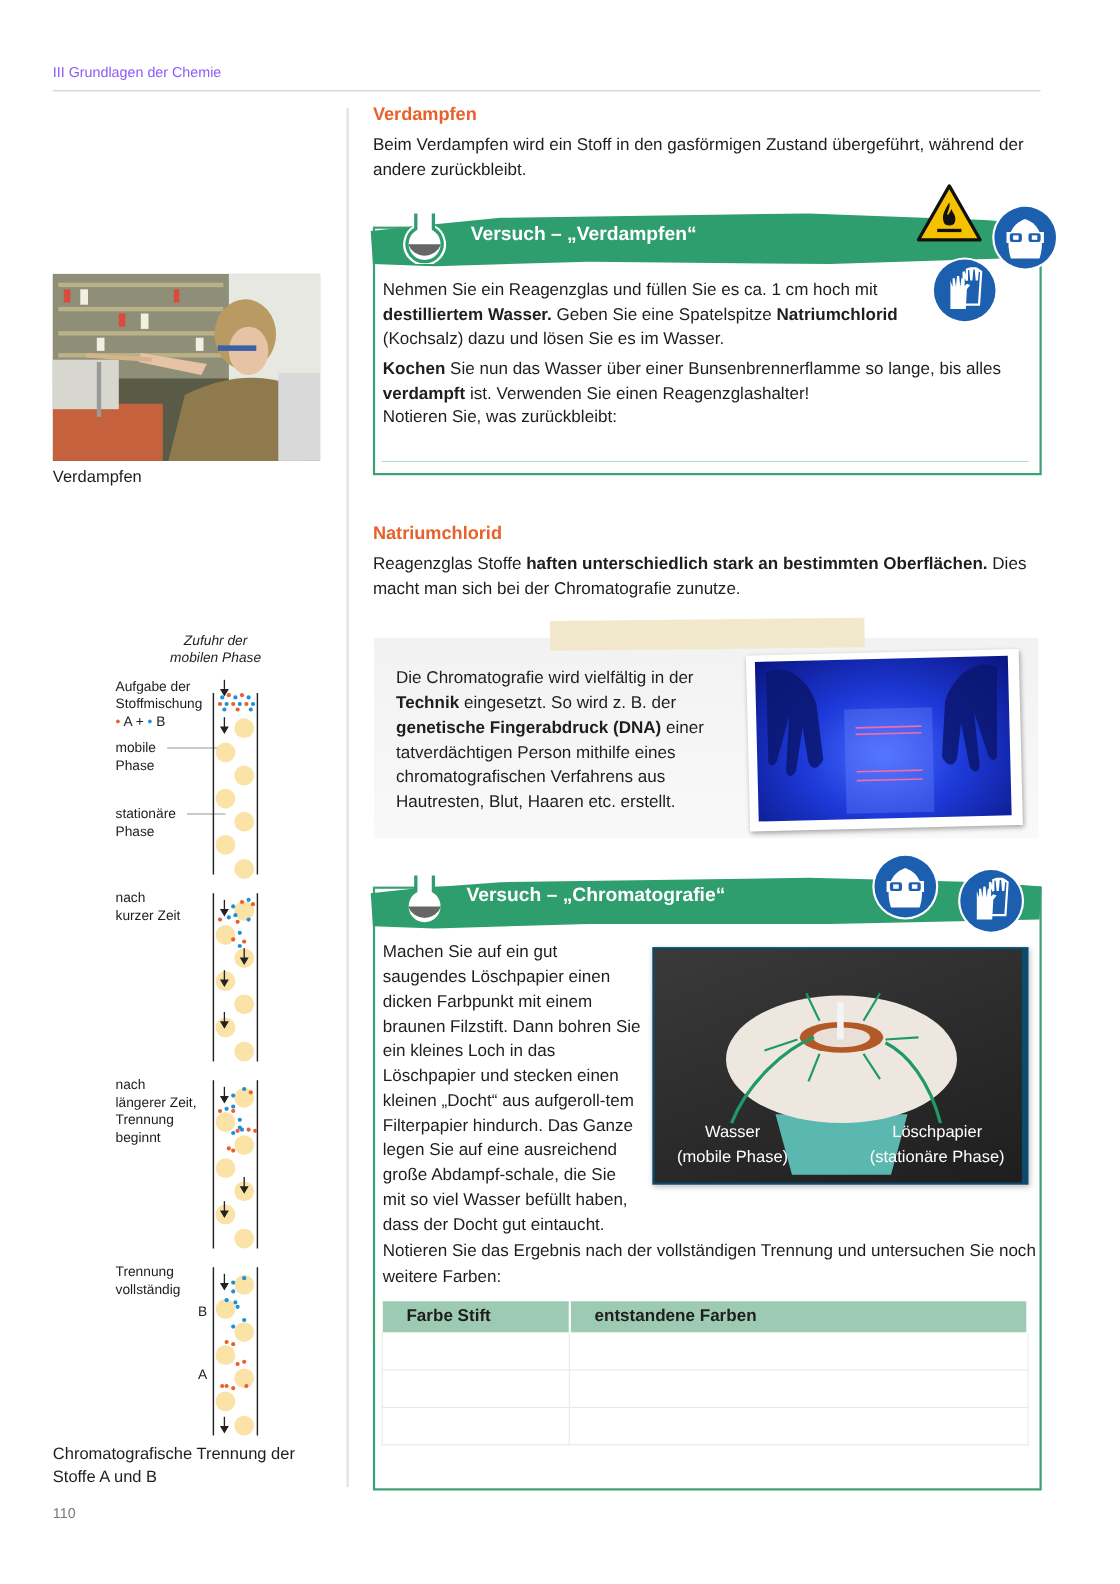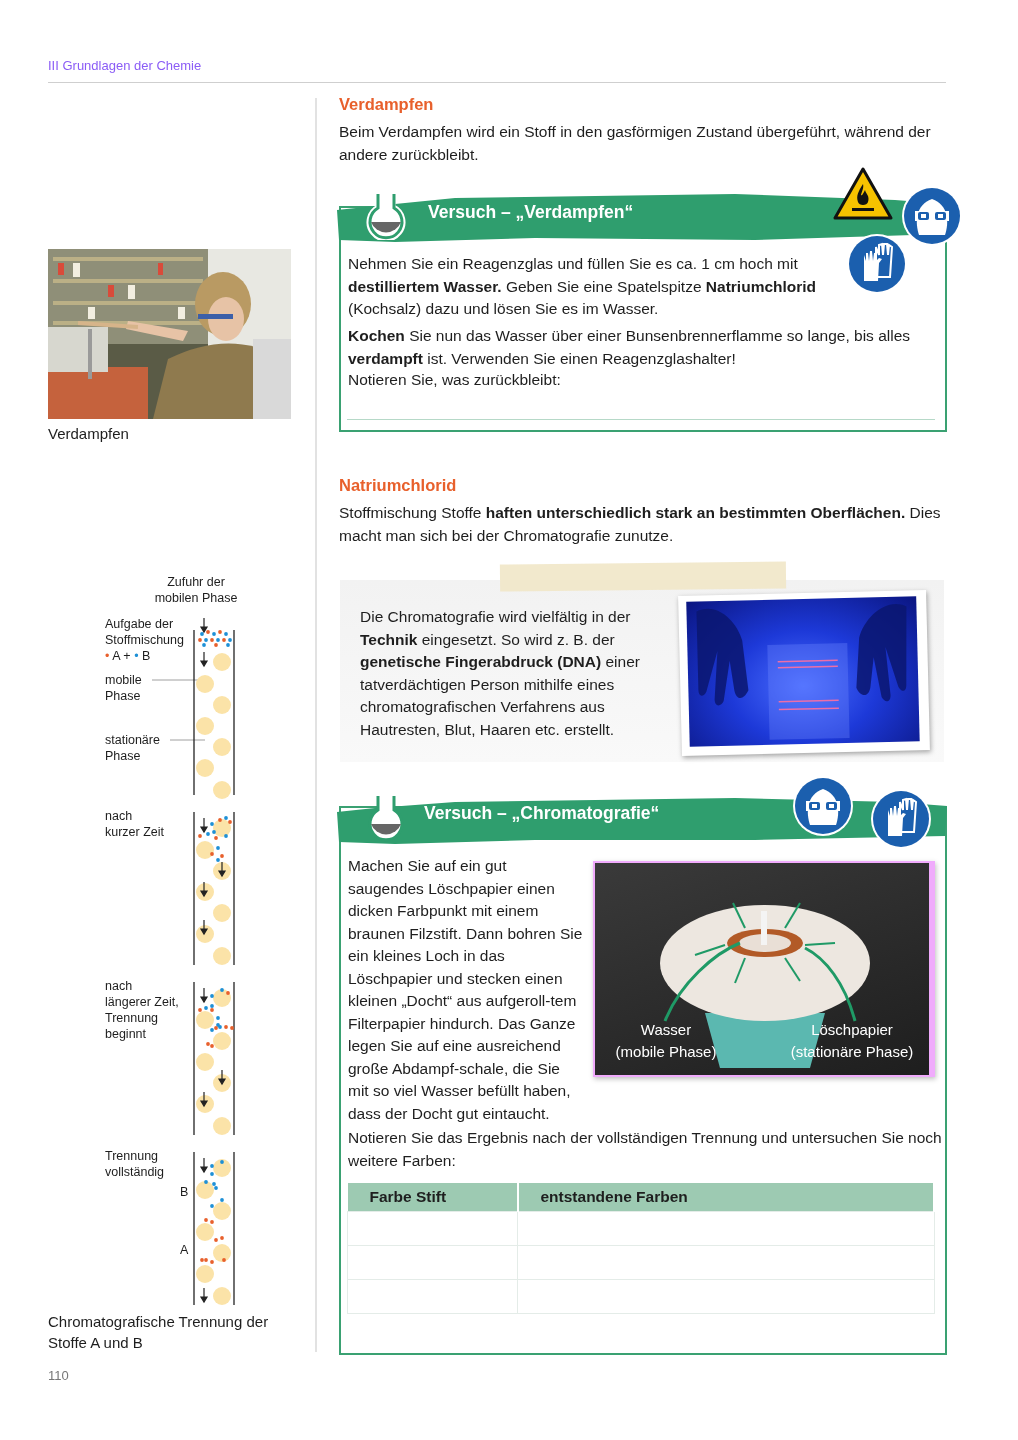--- a/index.html
+++ b/index.html
@@ -77,21 +77,21 @@
     <path d="M120 110 Q170 85 215 100 L225 170 L105 170 Z" fill="#8f7a4e"></path>
     <path d="M80 72 L140 82 L135 92 L78 80 Z" fill="#e7c3a6"></path>
     <rect x="30" y="74" width="60" height="4" fill="#d6b48a" transform="rotate(4 60 76)"></rect>
     <rect x="40" y="80" width="4" height="50" fill="#9a9a9a"></rect>
     <rect x="205" y="90" width="38" height="80" fill="#d9d9d9"></rect>
   </svg>
 </div>
 <div class="abs caption" style="left:48px; top:425px;">Verdampfen</div>
 
 <div class="abs" style="left:40px; top:570px; width:260px; height:740px;">
-  <div class="abs diag-label" style="left:106px; top:4px; text-align:center; width:100px; white-space:pre-line;">Zufuhr der
+  <div class="abs diag-label" style="left:106px; top:4px; text-align:center; width:100px; white-space:pre-line;font-style:italic;">Zufuhr der
 mobilen Phase</div>
   <div class="abs diag-label" style="left:65px; top:46px; white-space:pre-line;">Aufgabe der
 Stoffmischung</div>
   <div class="abs diag-label" style="left:65px; top:78px;">
     <span style="color:#e8602c;">•</span>
     <span>A</span>
     <span>+</span>
     <span style="color:#1e90d6;">•</span>
     <span>B</span>
   </div>
@@ -289,21 +289,21 @@
     <path d="M18 22 L18 48 L32 48 L33 30 L36 26 L33 25 L30 28 L30 20 L28 20 L27 28 L26 18 L24 18 L23 28 L22 20 L20 20 L20 28 Z" fill="#fff"></path>
   </svg>
 </div>
 
 <div class="abs body-text" style="left:348px; top:253px; width:480px;"><span>Nehmen Sie ein Reagenzglas und füllen Sie es ca. 1 cm hoch mit </span><b>destilliertem Wasser.</b><span> Geben Sie eine Spatelspitze </span><b>Natriumchlorid</b><span> (Kochsalz) dazu und lösen Sie es im Wasser.</span></div>
 <div class="abs body-text" style="left:348px; top:325px; width:594px;"><b>Kochen</b><span> Sie nun das Wasser über einer Bunsenbrennerflamme so lange, bis alles </span><b>verdampft</b><span> ist. Verwenden Sie einen Reagenzglashalter!</span></div>
 <div class="abs body-text" style="left:348px; top:369px;">Notieren Sie, was zurückbleibt:</div>
 <div class="abs" style="left:347px; top:419px; width:588px; height:1px; background:#b6d9c8;"></div>
 
 <div class="abs section-title" style="left:339px; top:476px;">Natriumchlorid</div>
-<div class="abs body-text" style="left:339px; top:502px; width:610px;"><span>Stoffmischung Stoffe </span><b>haften unterschiedlich stark an bestimmten Oberflächen.</b><span> Dies macht man sich bei der Chromatografie zunutze.</span></div>
+<div class="abs body-text" style="left:339px; top:502px; width:610px;"><span>Reagenzglas Stoffe </span><b>haften unterschiedlich stark an bestimmten Oberflächen.</b><span> Dies macht man sich bei der Chromatografie zunutze.</span></div>
 
 <div class="abs hint-box"></div>
 <div class="abs tape"></div>
 <div class="abs body-text" style="left:360px; top:606px; width:320px;"><span>Die Chromatografie wird vielfältig in der </span><b>Technik</b><span> eingesetzt. So wird z. B. der </span><b>genetische Fingerabdruck (DNA)</b><span> einer tatverdächtigen Person mithilfe eines chromatografischen Verfahrens aus Hautresten, Blut, Haaren etc. erstellt.</span></div>
 <div class="abs hint-photo-frame">
   <div class="abs hint-photo">
     <svg width="230" height="145" viewBox="0 0 230 145">
       <rect x="80" y="45" width="80" height="95" fill="#6d88ff" opacity="0.35"></rect>
       <g stroke="#ff6fa0" stroke-width="1.5" opacity="0.9">
         <line x1="90" y1="62" x2="150" y2="62"></line>
@@ -346,21 +346,21 @@
   <svg width="62" height="62" viewBox="0 0 62 62">
     <circle cx="31" cy="31" r="30" fill="#fff"></circle>
     <circle cx="31" cy="31" r="28" fill="#1b5fae"></circle>
     <path d="M30 14 L30 44 L44 44 L46 14 L43 12 L42 22 L41 11 L38 11 L37 22 L36 11 L33 12 L33 22 Z" fill="none" stroke="#fff" stroke-width="2"></path>
     <path d="M18 22 L18 48 L32 48 L33 30 L36 26 L33 25 L30 28 L30 20 L28 20 L27 28 L26 18 L24 18 L23 28 L22 20 L20 20 L20 28 Z" fill="#fff"></path>
   </svg>
 </div>
 
 <div class="abs body-text" style="left:348px; top:855px; width:235px; hyphens:manual;">Machen Sie auf ein gut saugendes Löschpapier einen dicken Farbpunkt mit einem braunen Filzstift. Dann bohren Sie ein kleines Loch in das Löschpapier und stecken einen kleinen „Docht“ aus aufgeroll-tem Filterpapier hindurch. Das Ganze legen Sie auf eine ausreichend große Abdampf-schale, die Sie mit so viel Wasser befüllt haben, dass der Docht gut eintaucht.</div>
 
-<div class="abs" style="left:593px; top:861px; width:342px; height:216px; background:#f0abfc; box-shadow:1px 2px 5px rgba(0,0,0,0.25);">
+<div class="abs" style="left:593px; top:861px; width:342px; height:216px; background:#0c4a6e; box-shadow:1px 2px 5px rgba(0,0,0,0.25);">
   <div class="abs" style="left:2px; top:2px; width:334px; height:212px; background:linear-gradient(160deg,#3a3a3a,#1e1e1e);">
     <svg width="334" height="212" viewBox="0 0 334 212">
       <path d="M110 150 L230 150 L215 205 L125 205 Z" fill="#5bb8b0"></path>
       <ellipse cx="170" cy="100" rx="105" ry="58" fill="#ede7e0"></ellipse>
       <ellipse cx="170" cy="80" rx="38" ry="14" fill="#b25a27"></ellipse>
       <ellipse cx="170" cy="80" rx="26" ry="9" fill="#e9dfd6"></ellipse>
       <rect x="166" y="48" width="6" height="34" fill="#f4f4f4"></rect>
       <g stroke="#1f9a66" stroke-width="3" fill="none">
         <path d="M70 158 C85 120 120 90 145 80"></path>
         <path d="M260 158 C250 120 230 95 210 85"></path>

